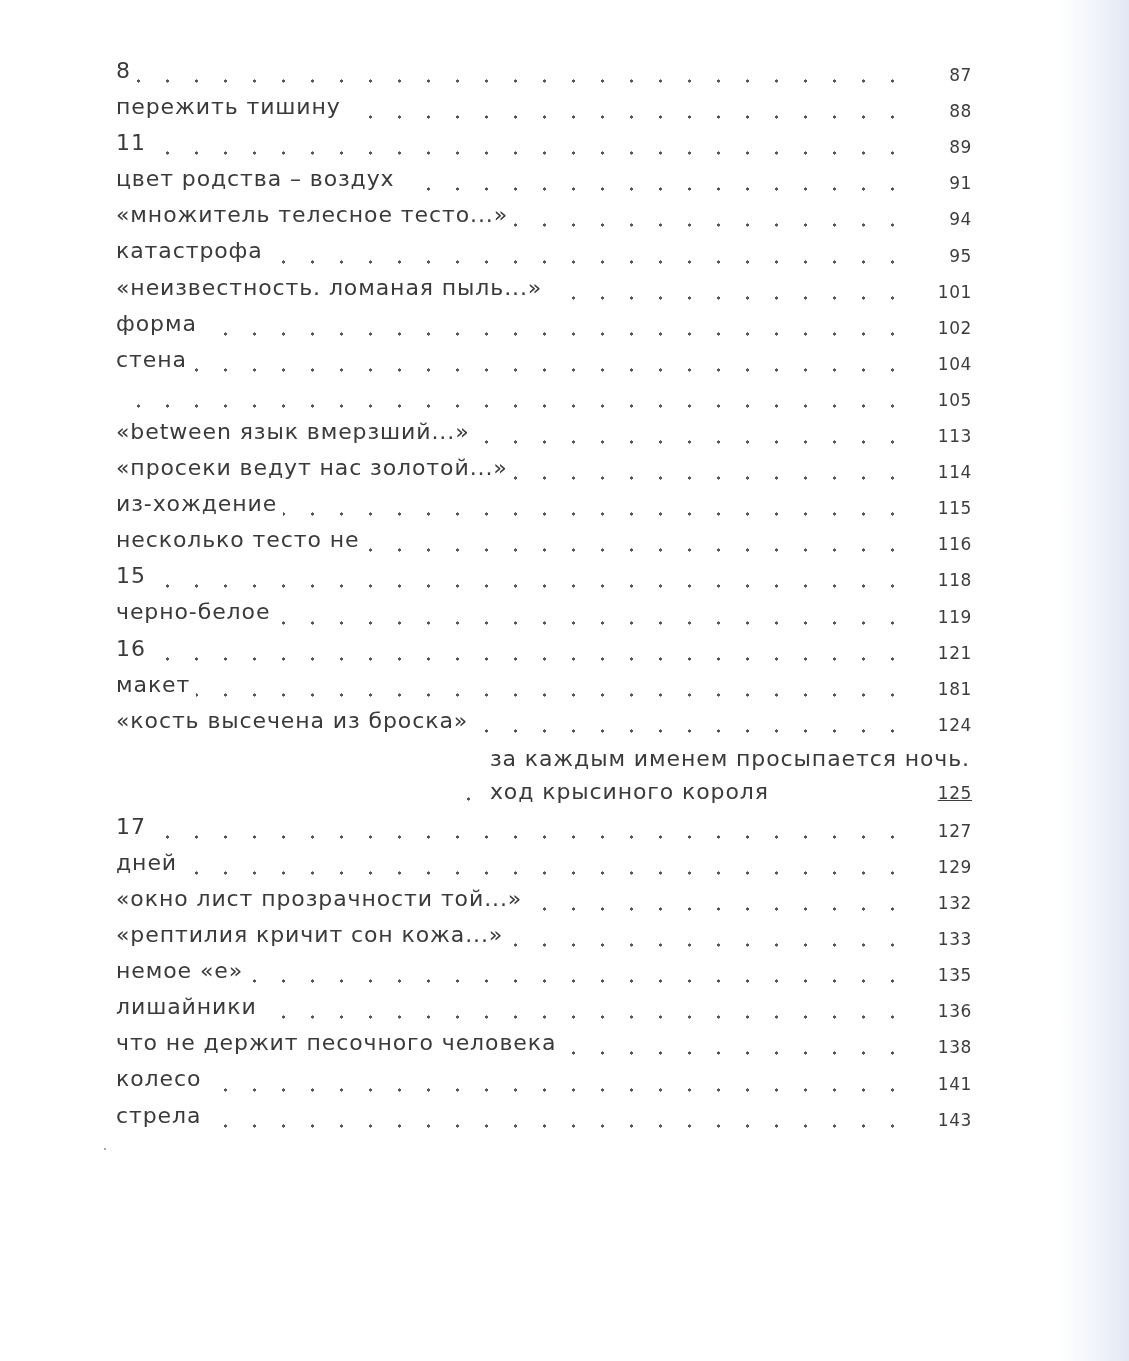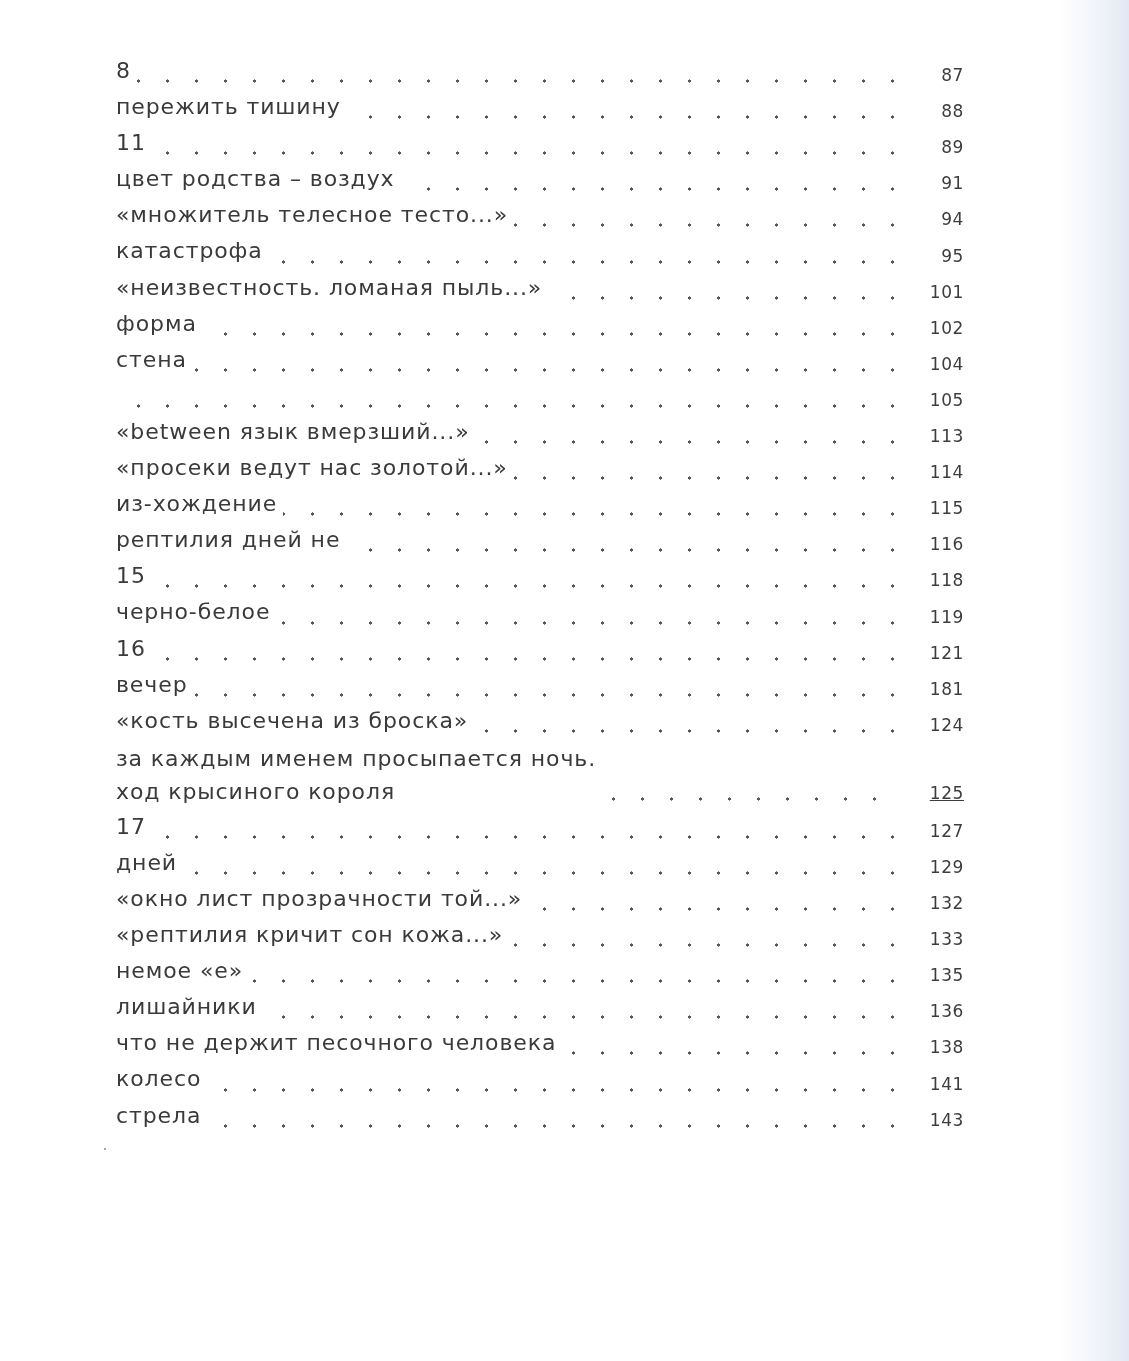--- a/index.html
+++ b/index.html
@@ -15,41 +15,41 @@
     background: linear-gradient(to right, rgba(236,240,247,0) 0%, rgba(232,237,246,0.7) 60%, rgba(226,232,243,1) 100%);
   }
   .toc {
     position: absolute; left: 116px; top: 56px; width: 860px;
   }
   .toc-row {
     position: relative;
     height: 36.1px;
     display: flex; align-items: flex-start;
   }
-  .toc-row.tall { height: 70px; }
+  .toc-row.tall { height: 70px; justify-content: flex-end; }
   .toc-title {
     font-size: 22px; line-height: 30px;
     letter-spacing: 0.9px;
     background: #fff;
     position: relative; z-index: 2;
     padding-right: 6px;
     white-space: pre;
   }
   .toc-row.tall .toc-title { line-height: 33px; }
   .leader {
     position: absolute; left: 0; right: 80px;
     bottom: 9px; height: 4px;
     background-image: radial-gradient(circle, #555 0 1.4px, transparent 1.8px);
     background-size: 29px 4px;
     background-position: 8px 0;
     background-repeat: repeat-x;
     z-index: 1;
   }
   .toc-page {
-    position: absolute; right: 12px; bottom: 6px;
+    position: absolute; right: 4px; bottom: 6px;
     font-size: 17px; line-height: 22px; letter-spacing: 0.6px;
     color: #3d3d3d;
     background: #fff; padding-left: 6px;
     z-index: 2;
   }
   .toc-row.tall .leader { bottom: 11px; }
   .toc-row.tall .toc-page { bottom: 8px; text-decoration: underline; }
   .stray-dot {
     position: absolute; left: 104px; top: 1148px; width: 2px; height: 2px;
     background: #888; border-radius: 50%;
@@ -119,41 +119,41 @@
       <span class="toc-title">«просеки ведут нас золотой...»</span>
       <span class="leader"></span>
       <span class="toc-page">114</span>
     </div>
   <div class="toc-row">
       <span class="toc-title">из-хождение</span>
       <span class="leader"></span>
       <span class="toc-page">115</span>
     </div>
   <div class="toc-row">
-      <span class="toc-title">рептилия дней не</span>
+      <span class="toc-title">несколько тесто не</span>
       <span class="leader"></span>
       <span class="toc-page">116</span>
     </div>
   <div class="toc-row">
       <span class="toc-title">15</span>
       <span class="leader"></span>
       <span class="toc-page">118</span>
     </div>
   <div class="toc-row">
       <span class="toc-title">черно-белое</span>
       <span class="leader"></span>
       <span class="toc-page">119</span>
     </div>
   <div class="toc-row">
       <span class="toc-title">16</span>
       <span class="leader"></span>
       <span class="toc-page">121</span>
     </div>
   <div class="toc-row">
-      <span class="toc-title">вечер</span>
+      <span class="toc-title">макет</span>
       <span class="leader"></span>
       <span class="toc-page">181</span>
     </div>
   <div class="toc-row">
       <span class="toc-title">«кость высечена из броска»</span>
       <span class="leader"></span>
       <span class="toc-page">124</span>
     </div>
   <div class="toc-row tall">
       <span class="toc-title">за каждым именем просыпается ночь.

